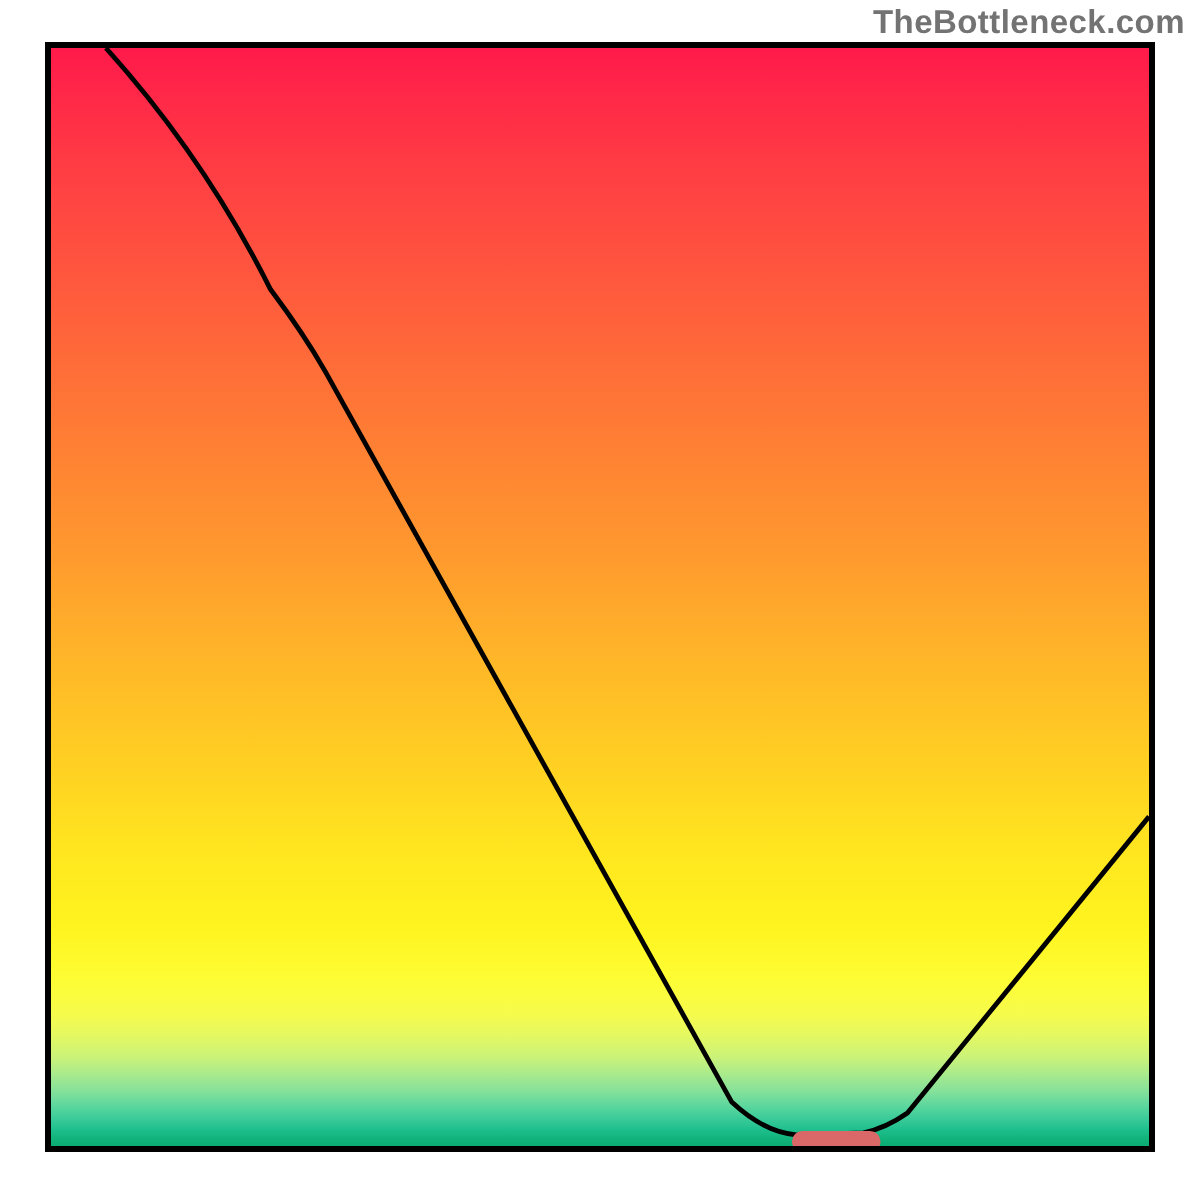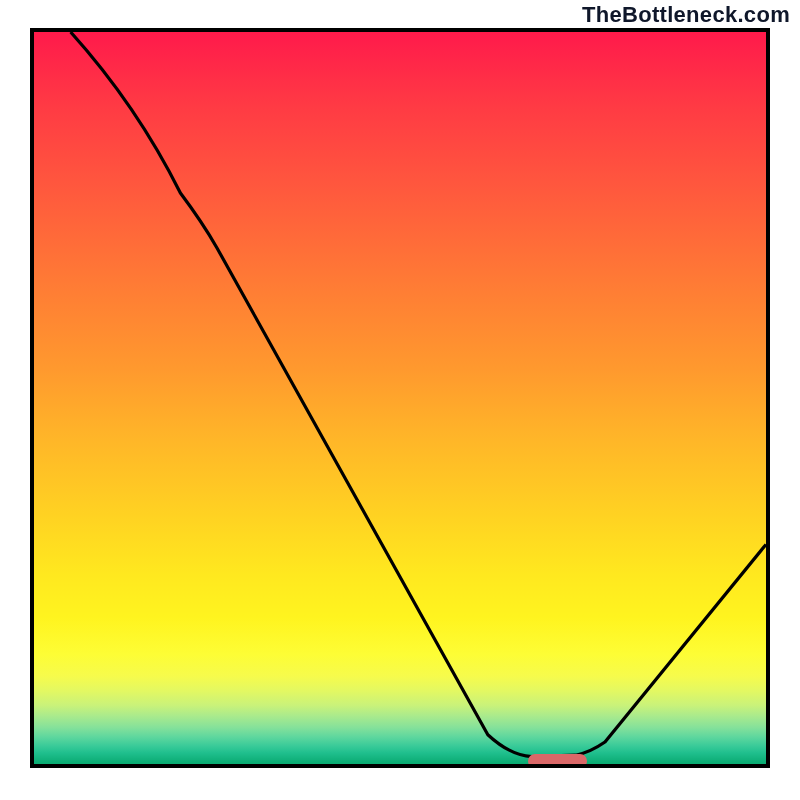--- a/index.html
+++ b/index.html
@@ -15,21 +15,21 @@
     position: relative;
     width: 800px;
     height: 800px;
   }
   .watermark {
     position: absolute;
     top: 2px;
     right: 10px;
     font-size: 22px;
     font-weight: 600;
-    color: #0f172a;
+    color: #737373;
     letter-spacing: 0.3px;
   }
   .plot {
     position: absolute;
     left: 30px;
     top: 28px;
     width: 740px;
     height: 740px;
     border: 4px solid #000;
     box-sizing: border-box;

